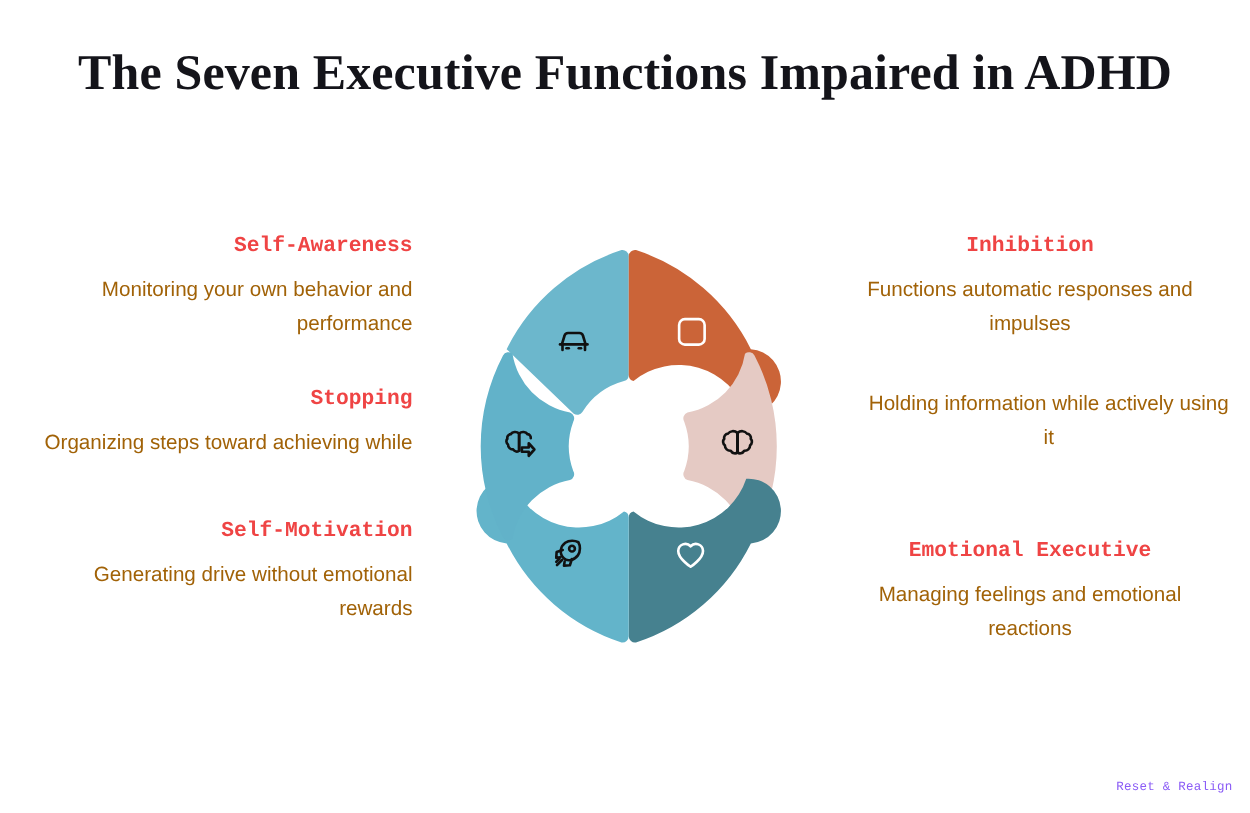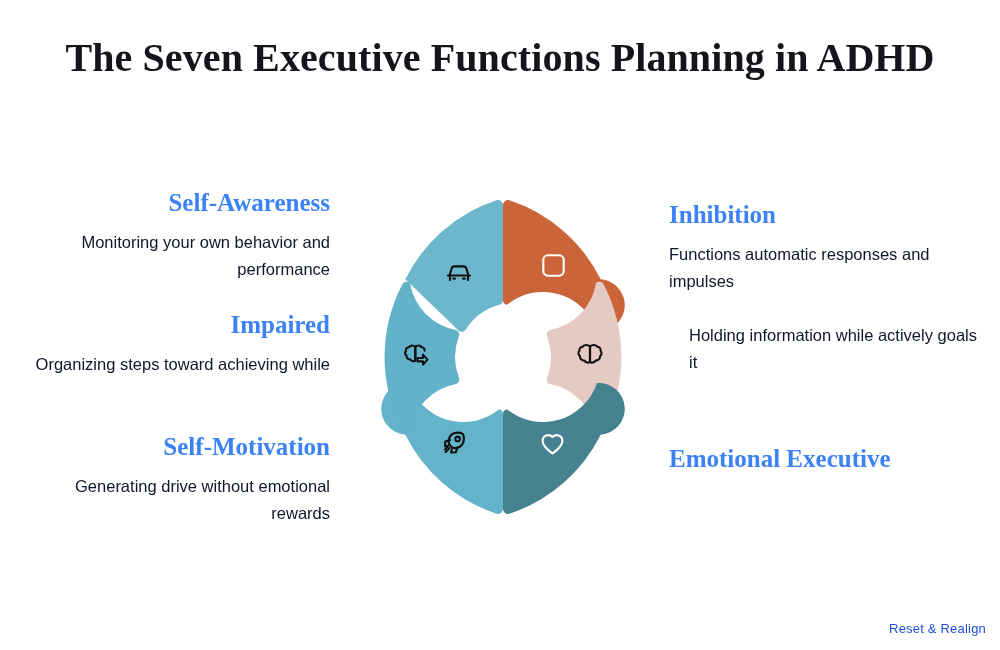--- a/index.html
+++ b/index.html
@@ -38,41 +38,41 @@
     letter-spacing: 0.1px;
     color: #14141a;
   }
 
   
   .block {
     position: absolute;
     width: 300px;
   }
   .block .heading {
-    font-family: Liberation Serif, serif;
+    font-family: Liberation Mono, monospace;
     font-weight: bold;
-    font-size: 25px;
+    font-size: 17px;
     line-height: 1.2;
-    color: #3b82f6;
+    color: #ef4444;
     margin-bottom: 11px;
   }
   .block .desc {
     font-family: "Liberation Sans", sans-serif;
     font-size: 16.5px;
     line-height: 1.62;
-    color: #0f172a;
+    color: #a16207;
   }
 
   .block.left  { text-align: right; }
-  .block.right { text-align: left; margin-top: 12px; }
+  .block.right { text-align: center; }
 
   
   #blk-self-awareness { left: 30px;  top: 188px; }
   #blk-planning       { left: 30px;  top: 310px; }
-  #blk-self-motivation{ left: 30px;  top: 432px; }
+  #blk-self-motivation{ left: 30px;  top: 416px; }
 
   
   #blk-inhibition          { left: 669px; top: 188px; width: 310px; }
   #blk-working-memory      { left: 689px; top: 310px; width: 300px; }
   #blk-emotional-regulation{ left: 669px; top: 432px; width: 310px; }
 
   
   .donut-wrap {
     position: absolute;
     left: 343px;
@@ -87,32 +87,32 @@
     stroke-width: 2.1;
     stroke-linecap: round;
     stroke-linejoin: round;
   }
 
   
   .footer {
     position: absolute;
     right: 14px;
     bottom: 14px;
-    font-family: Liberation Sans, sans-serif;
-    font-size: 13px;
-    color: #1d4ed8;
+    font-family: Liberation Mono, monospace;
+    font-size: 10px;
+    color: #8b5cf6;
     letter-spacing: 0.2px;
   }
 </style>
 </head>
 <body>
 
 <div class="canvas">
 
-  <div class="title">The Seven Executive Functions Planning in ADHD</div>
+  <div class="title">The Seven Executive Functions Impaired in ADHD</div>
 
   <div class="donut-wrap">
     <svg width="320" height="320" viewBox="0 0 320 320" aria-hidden="true">
 
       <g>
         <path d="M 62.3 82.3
                  A 157 157 0 0 1 154.2 3.05
                  A 5 5 0 0 1 160 8.0
                  L 160 103.0
                  A 5 5 0 0 1 156.2 107.85
@@ -238,37 +238,38 @@
 
     </svg>
   </div>
 
   <div class="block left" id="blk-self-awareness">
     <div class="heading">Self-Awareness</div>
     <div class="desc">Monitoring your own behavior and performance</div>
   </div>
 
   <div class="block left" id="blk-planning">
-    <div class="heading">Impaired</div>
+    <div class="heading">Stopping</div>
     <div class="desc">Organizing steps toward achieving while</div>
   </div>
 
   <div class="block left" id="blk-self-motivation">
     <div class="heading">Self-Motivation</div>
     <div class="desc">Generating drive without emotional rewards</div>
   </div>
 
   <div class="block right" id="blk-inhibition">
     <div class="heading">Inhibition</div>
     <div class="desc">Functions automatic responses and impulses</div>
   </div>
 
   <div class="block right" id="blk-working-memory">
-    <div class="desc">Holding information while actively goals it</div>
+    <div class="desc">Holding information while actively using it</div>
   </div>
 
   <div class="block right" id="blk-emotional-regulation">
     <div class="heading">Emotional Executive</div>
+    <div class="desc">Managing feelings and emotional reactions</div>
   </div>
 
   <div class="footer">Reset &amp; Realign</div>
 
 </div>
 
 </body></html>

